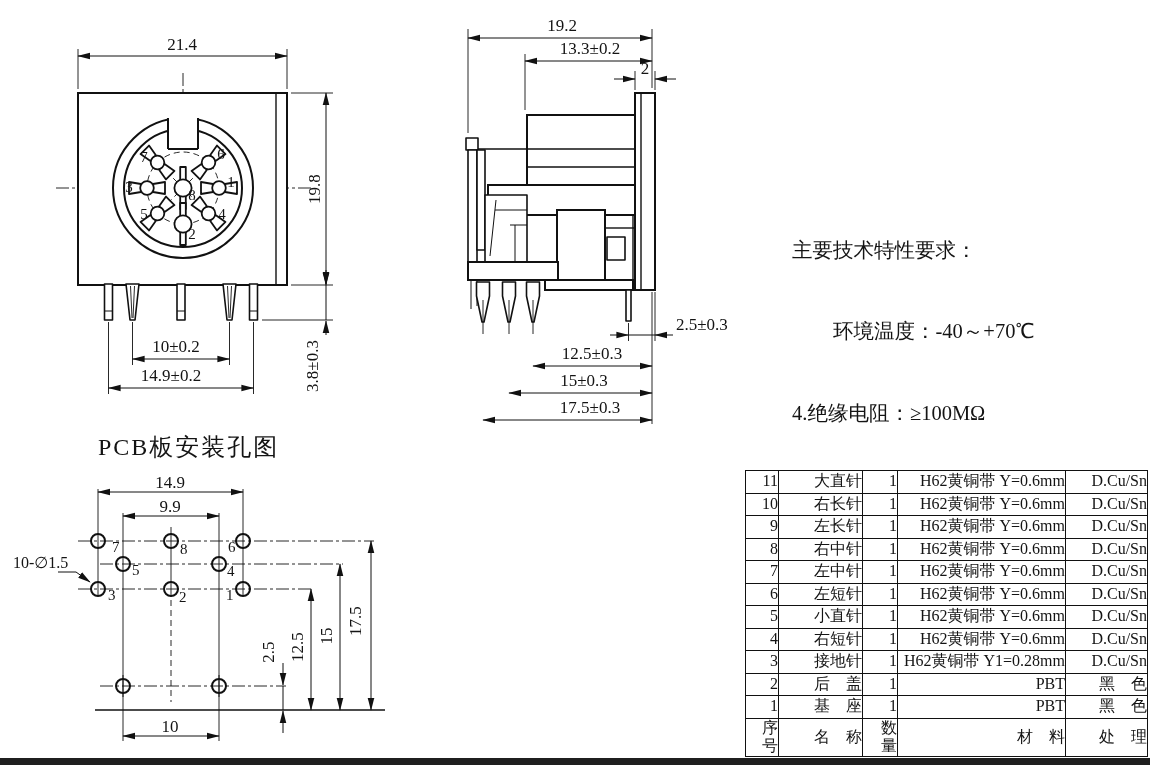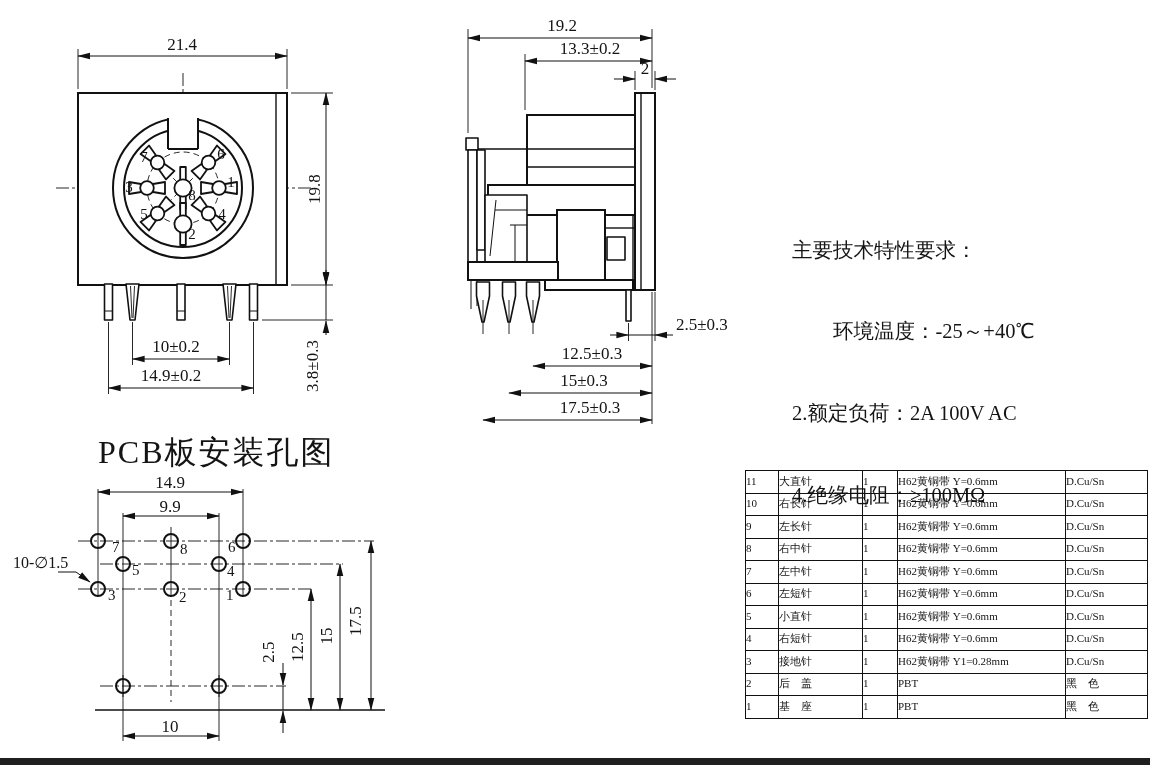--- a/index.html
+++ b/index.html
@@ -15,24 +15,24 @@
   .ol16{fill:#ffffff;stroke:#111111;stroke-width:1.6;stroke-linejoin:round;}
   .ct{fill:#ffffff;stroke:#111111;stroke-width:1.8;stroke-linejoin:round;}
   .ln{stroke:#111111;stroke-width:1.4;fill:none;}
   .ln1{stroke:#111111;stroke-width:1;fill:none;}
   .ext{stroke:#111111;stroke-width:0.9;fill:none;}
   .dim{stroke:#111111;stroke-width:1;fill:none;}
   .cl{stroke:#111111;stroke-width:0.9;fill:none;stroke-dasharray:13 3 3 3;}
   .dsh{stroke:#111111;stroke-width:0.9;fill:none;stroke-dasharray:6 4;}
   .tech{position:absolute;left:792px;top:182px;font-size:20.5px;line-height:27.3px;white-space:pre;}
   .tech .ln-row{white-space:pre;}
-  .pcb-title{position:absolute;left:98px;top:431px;font-size:32px;letter-spacing:2px;}
+  .pcb-title{position:absolute;left:98px;top:431px;font-size:24px;letter-spacing:2px;}
   table.bom{position:absolute;left:745px;top:470px;width:402px;border-collapse:collapse;table-layout:fixed;}
-  table.bom td{border:1.5px solid #111;text-align:left;vertical-align:middle;
-               font-size:11px;padding:0;height:21.5px;overflow:hidden;line-height:1.05;}
+  table.bom td{border:1.5px solid #111;text-align:right;vertical-align:middle;
+               font-size:16px;padding:0;height:21.5px;overflow:hidden;line-height:1.05;}
   table.bom tr.hdr td{height:37px;}
   .stack{display:inline-block;width:1.1em;line-height:1.12;}
   .mat{font-size:14.5px;}
   .sheet-edge{position:absolute;left:0;top:758px;width:1150px;height:7px;background:#1f1f1f;}
 </style>
 </head>
 <body>
 
 <div class="canvas">
 
@@ -233,22 +233,21 @@
       <line class="dim" x1="509" y1="393" x2="652" y2="393" marker-start="url(#sa)" marker-end="url(#sa)"></line>
       <text class="t17" x="584" y="386" text-anchor="middle">15±0.3</text>
 
       <line class="dim" x1="483" y1="420" x2="652" y2="420" marker-start="url(#sa)" marker-end="url(#sa)"></line>
       <text class="t17" x="590" y="413" text-anchor="middle">17.5±0.3</text>
     </g>
   </svg>
 
   <div class="tech">
     <div class="ln-row">主要技术特性要求：</div>
-    <div class="ln-row">　　环境温度：-25～+40℃</div>
-    <div class="ln-row">2.额定负荷：2A 100V AC</div>
+    <div class="ln-row">　　环境温度：-40～+70℃</div>
     <div class="ln-row">4.绝缘电阻：≥100MΩ</div>
     
     
     
   </div>
 
   <div class="pcb-title">PCB板安装孔图</div>
 
   <svg style="left:0px;top:465px;" width="400" height="290" viewBox="0 465 400 290">
     <defs>
@@ -406,17 +405,24 @@
           <td class="mat">PBT</td>
           <td>黑　色</td>
         </tr>
     <tr>
           <td>1</td>
           <td>基　座</td>
           <td>1</td>
           <td class="mat">PBT</td>
           <td>黑　色</td>
         </tr>
+    <tr class="hdr">
+      <td><span class="stack">序号</span></td>
+      <td>名　称</td>
+      <td><span class="stack">数量</span></td>
+      <td>材　料</td>
+      <td>处　理</td>
+    </tr>
   </tbody>
     </table>
 
   <div class="sheet-edge"></div>
 </div>
 
 </body></html>

